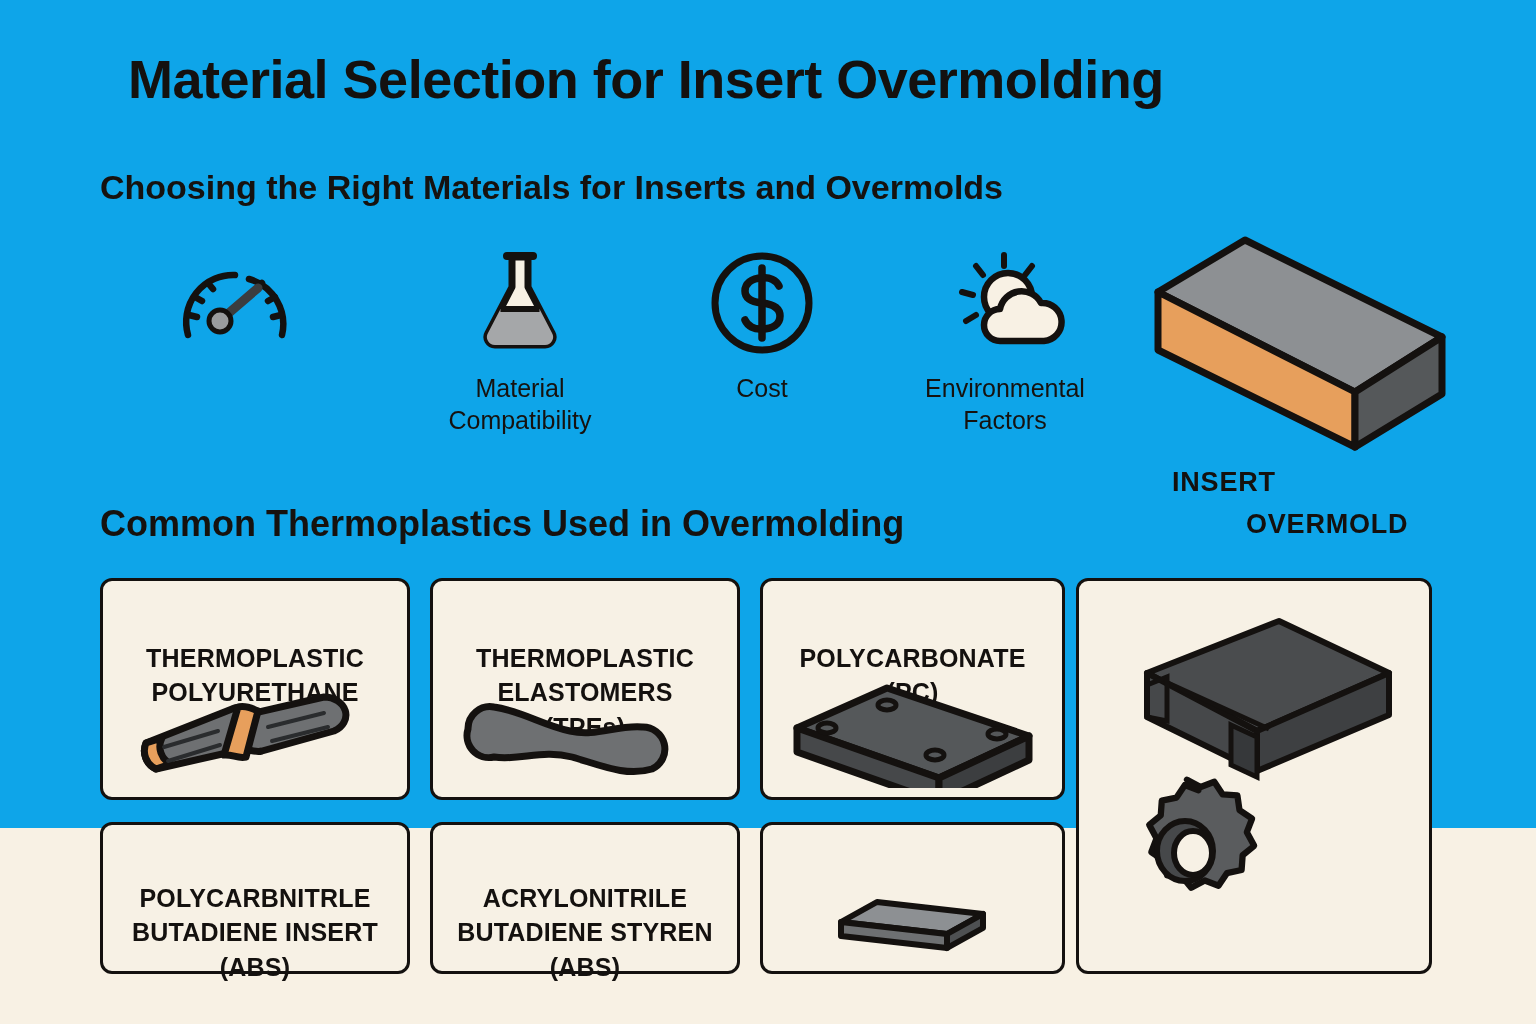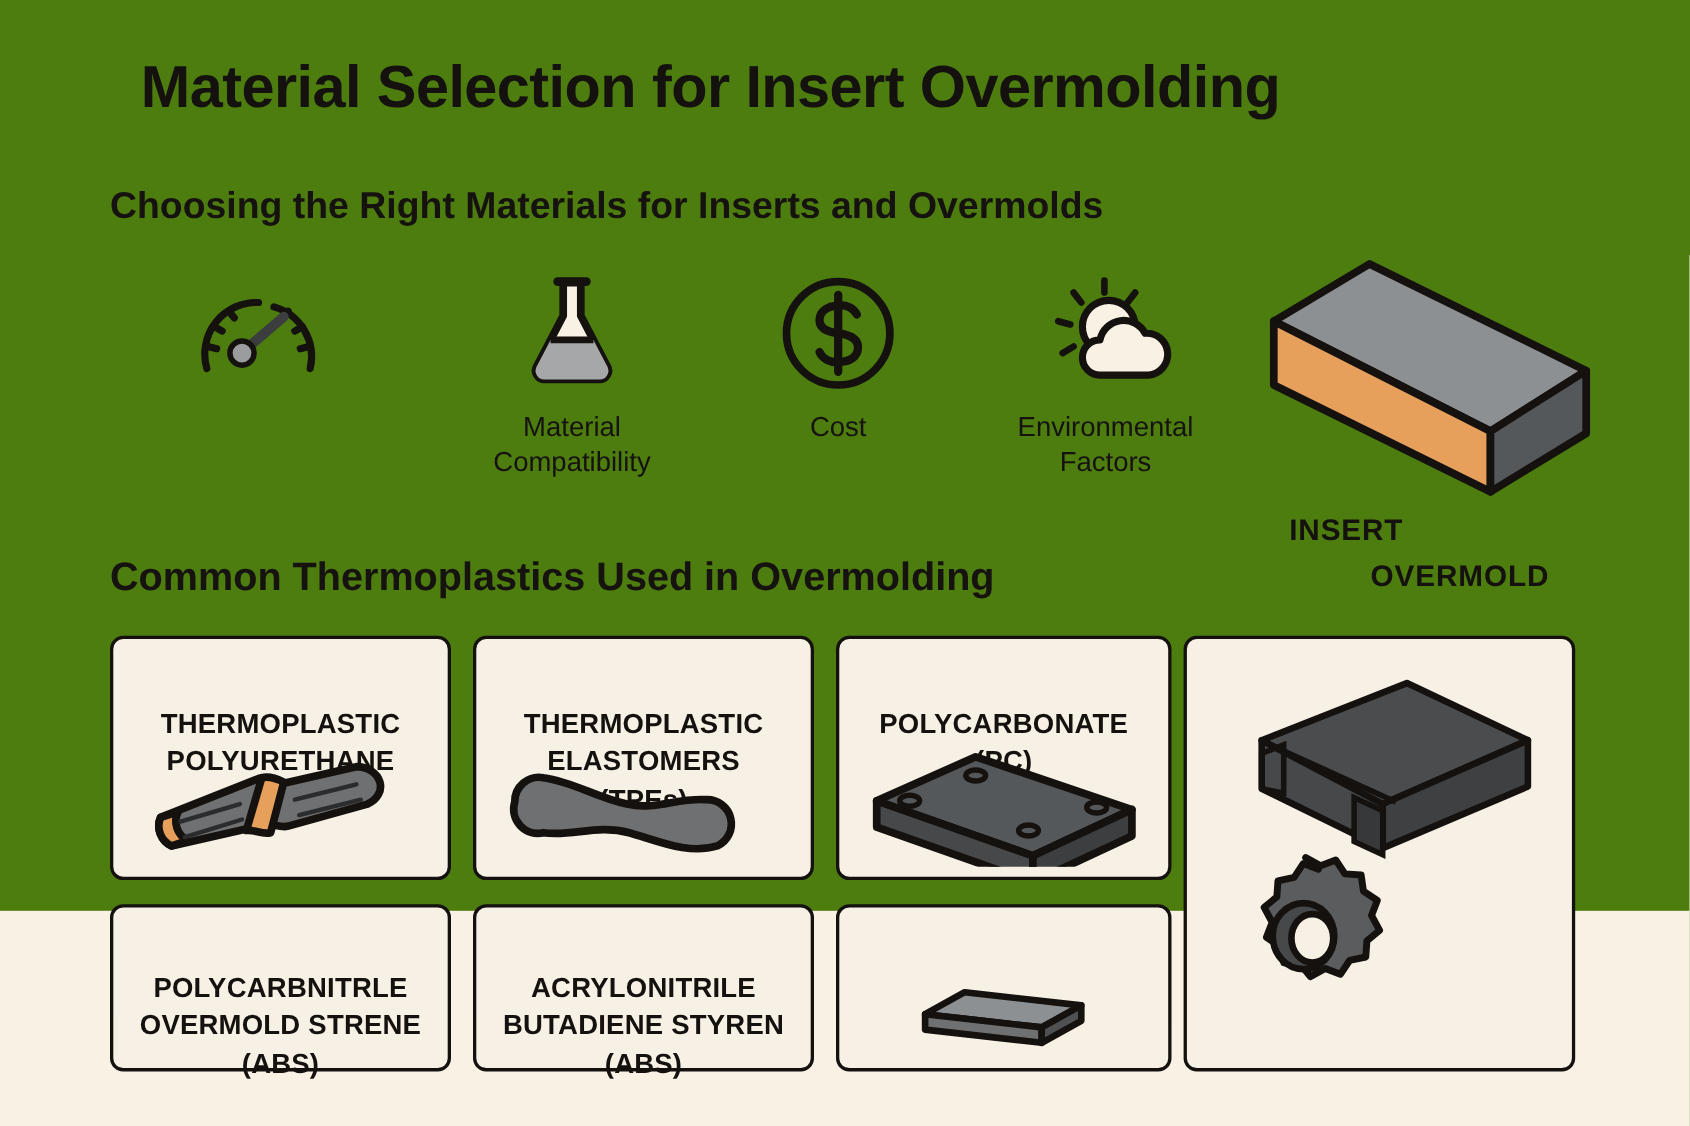--- a/index.html
+++ b/index.html
@@ -3,21 +3,21 @@
 <meta charset="utf-8">
 <style>
   * { box-sizing: border-box; margin: 0; padding: 0; }
   html, body {
     width: 1536px; height: 1024px;
     background: #f8f1e4;
     font-family: "Liberation Sans", sans-serif;
     color: #14110f;
     overflow: hidden;
   }
-  #page { position: relative; width: 1536px; height: 828px; background: #4d7c0f; }
+  #page { position: relative; width: 1536px; height: 828px; background: #0ea5e9; }
 
   
   .title {
     position: absolute; left: 128px; top: 48px;
     font-size: 54px; font-weight: 700; letter-spacing: -0.5px;
     color: #14110f; white-space: nowrap;
   }
   .subtitle {
     position: absolute; left: 100px; top: 168px;
     font-size: 34px; font-weight: 600; color: #16120f; white-space: nowrap;
@@ -206,21 +206,21 @@
           <ellipse cx="104" cy="27" rx="9" ry="5"></ellipse>
           <ellipse cx="152" cy="77" rx="9" ry="5"></ellipse>
           <ellipse cx="214" cy="56" rx="9" ry="5"></ellipse>
         </g>
       </svg>
     </div>
   </div>
 
   <div class="card" id="card3">
     <div class="ctitle" style="white-space:pre-line">POLYCARBNITRLE
-OVERMOLD STRENE
+BUTADIENE INSERT
 (ABS)</div>
   </div>
 
   <div class="card" id="card4">
     <div class="ctitle" style="white-space:pre-line">ACRYLONITRILE
 BUTADIENE STYREN
 (ABS)</div>
   </div>
 
   <div class="card" id="card5">

